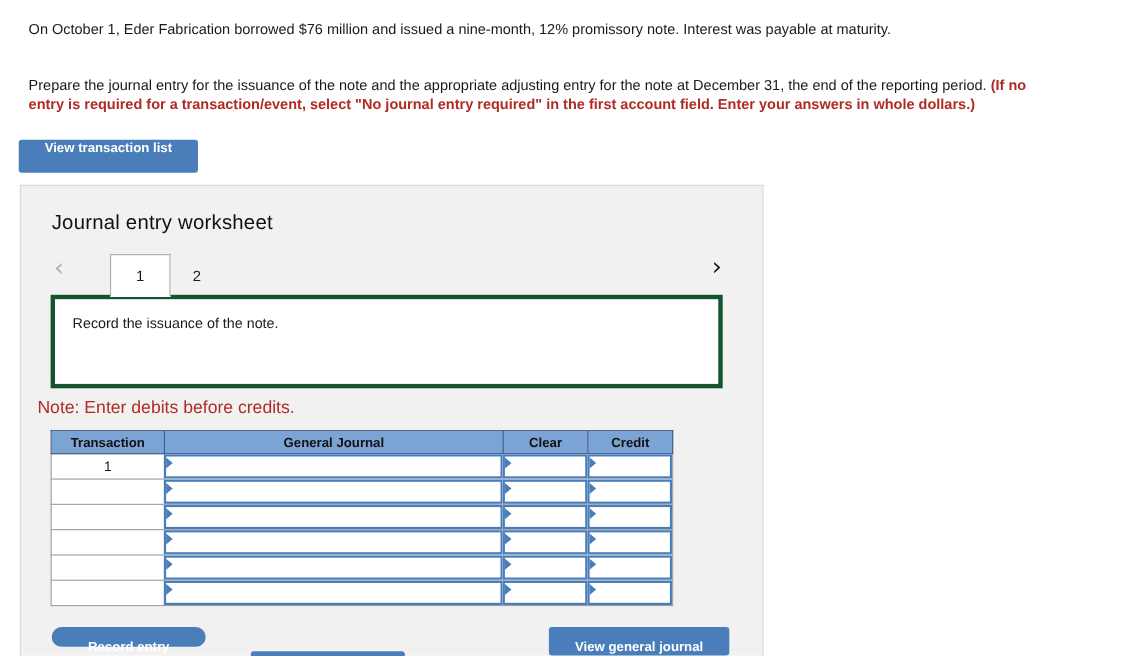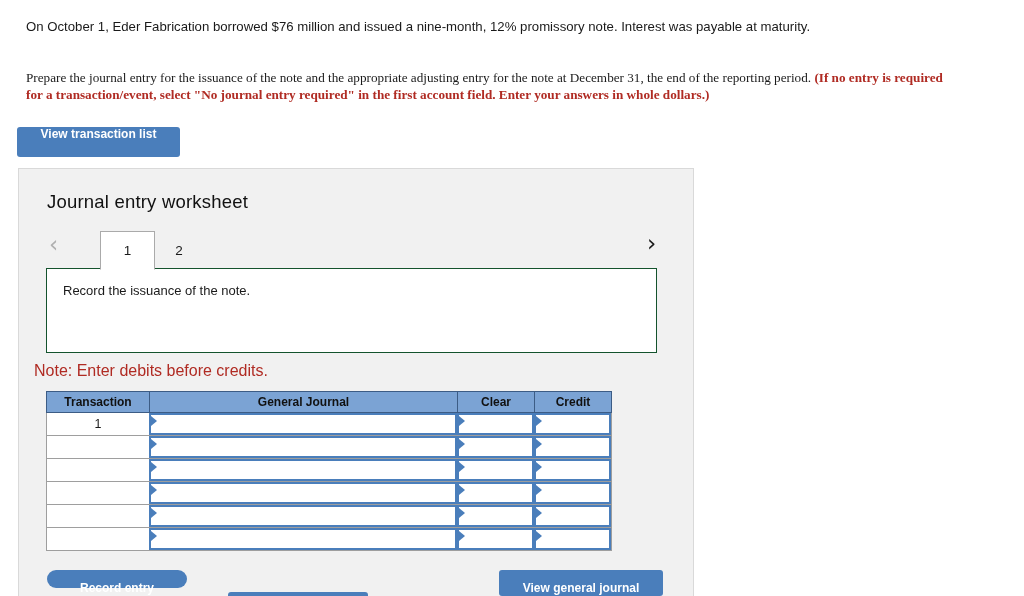--- a/index.html
+++ b/index.html
@@ -17,21 +17,21 @@
     left: 14px; top: 0px;
     width: 960px;
   }
   .stmt-line {
     font-size: 13.2px;
     color: #1a1a1a;
     line-height: 17px;
     margin: 12px;
   }
   #statement-para1 { padding-top: 6px; }
-  #statement-para2 { padding-top: 22px; font-family: Liberation Serif, serif; }
+  #statement-para2 { padding-top: 22px; }
   .red-bold {
     color: #b02b23;
     font-weight: bold;
   }
 
   
   .btn-blue {
     background: #4a7ebb;
     color: #ffffff;
     font-size: 12px;
@@ -111,21 +111,21 @@
   }
   #tab-1 { left: 81px; top: 7px; width: 55px; }
   #tab-2 { left: 139px; top: 7px; width: 42px; }
 
   
   #instruction-box {
     position: absolute;
     left: 27px; top: 99px;
     width: 611px; height: 85px;
     background: #ffffff;
-    border: 1px solid #14532d;
+    border: 4px solid #14532d;
     z-index: 2;
   }
   #instruction-text {
     position: absolute;
     left: 16px; top: 14px;
     font-size: 13px;
     color: #1a1a1a;
   }
   #note-text {
     position: absolute;

